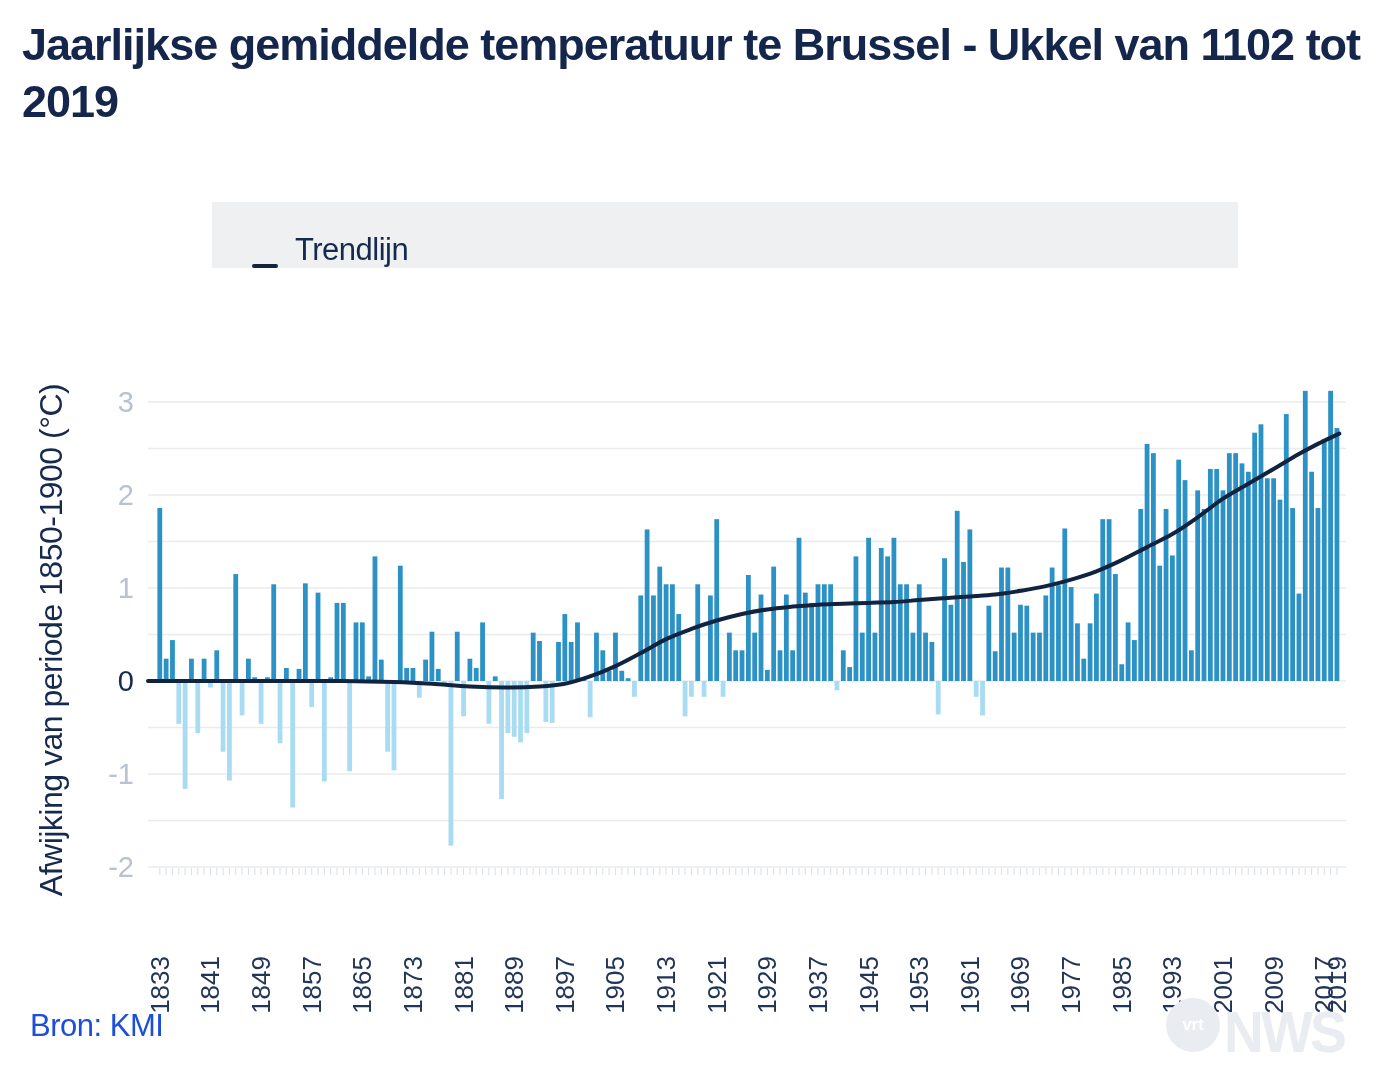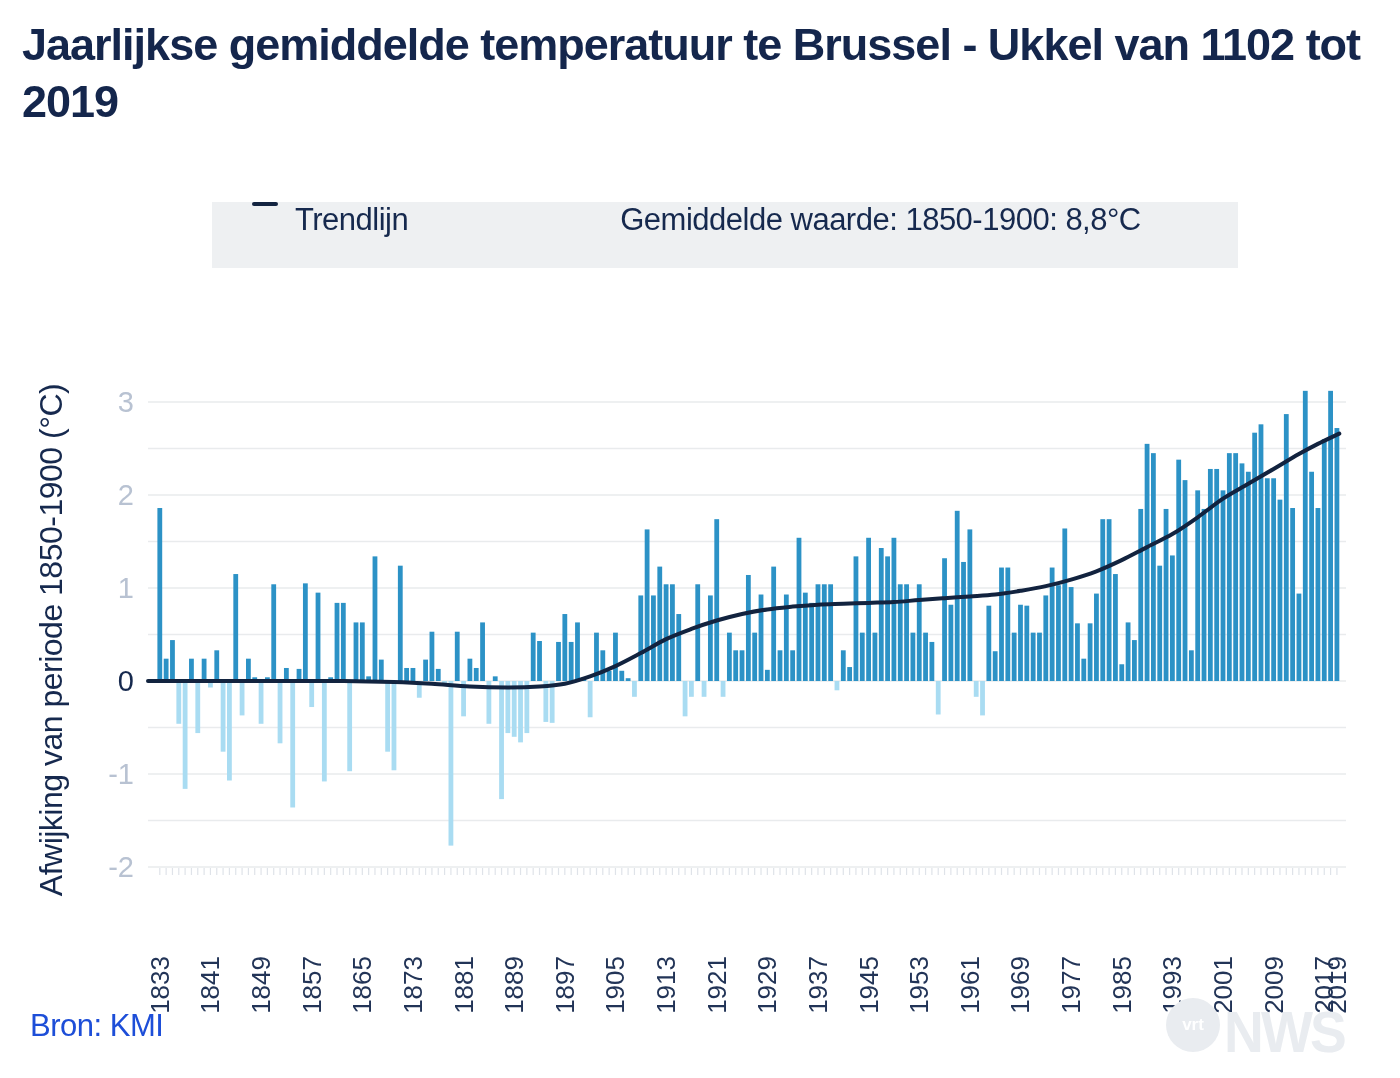--- a/index.html
+++ b/index.html
@@ -2,21 +2,21 @@
 <html><head>
 <meta charset="utf-8">
 <style>
   html,body{margin:0;padding:0;background:#ffffff;}
   body{width:1400px;height:1078px;position:relative;overflow:hidden;
        font-family:"Liberation Sans", sans-serif;}
   .title{position:absolute;left:22px;top:16px;width:1340px;
          font-size:45px;line-height:57px;font-weight:700;letter-spacing:-1px;
          color:#14264c;}
   .legend{position:absolute;left:212px;top:202px;width:1026px;height:66px;
-          background:#eef0f2;display:flex;align-items:flex-start;}
+          background:#eef0f2;display:flex;align-items:flex-end;}
   .legend-dash{width:26px;height:4px;border-radius:2px;background:#132441;
                margin-left:40px;flex:0 0 auto;}
   .legend-trend{margin-left:17px;font-size:31px;color:#16294e;letter-spacing:-0.5px;}
   .legend-mean{margin-left:212px;font-size:31px;color:#16294e;letter-spacing:-0.5px;}
   svg#plot{position:absolute;left:0;top:0;}
   .source{position:absolute;left:30px;top:1008px;font-size:31px;color:#1d4ed8;
           letter-spacing:-0.5px;}
   .logo{position:absolute;left:1166px;top:998px;height:58px;display:flex;
         align-items:flex-start;}
   .logo-circle{width:54px;height:54px;border-radius:50%;background:#e9ecf0;
@@ -26,21 +26,20 @@
             margin-left:4px;transform:scaleX(0.95);transform-origin:left center;}
 </style>
 </head>
 <body>
 
 <div class="title">Jaarlijkse gemiddelde temperatuur te Brussel - Ukkel van 1102 tot 2019</div>
 
 <div class="legend">
   <div class="legend-dash"></div>
   <div class="legend-trend">Trendlijn</div>
-  <div class="legend-mean">Gemiddelde waarde: 1850-1900: 8,8°C</div>
 </div>
 
 <svg id="plot" width="1400" height="1078" viewBox="0 0 1400 1078">
     <line x1="148" y1="402" x2="1346" y2="402" stroke="#e9ebed" stroke-width="1.3"></line>
     <line x1="148" y1="448.5" x2="1346" y2="448.5" stroke="#e9ebed" stroke-width="1.3"></line>
     <line x1="148" y1="495" x2="1346" y2="495" stroke="#e9ebed" stroke-width="1.3"></line>
     <line x1="148" y1="541.5" x2="1346" y2="541.5" stroke="#e9ebed" stroke-width="1.3"></line>
     <line x1="148" y1="588" x2="1346" y2="588" stroke="#e9ebed" stroke-width="1.3"></line>
     <line x1="148" y1="634.5" x2="1346" y2="634.5" stroke="#e9ebed" stroke-width="1.3"></line>
     <line x1="148" y1="681" x2="1346" y2="681" stroke="#e9ebed" stroke-width="1.3"></line>

